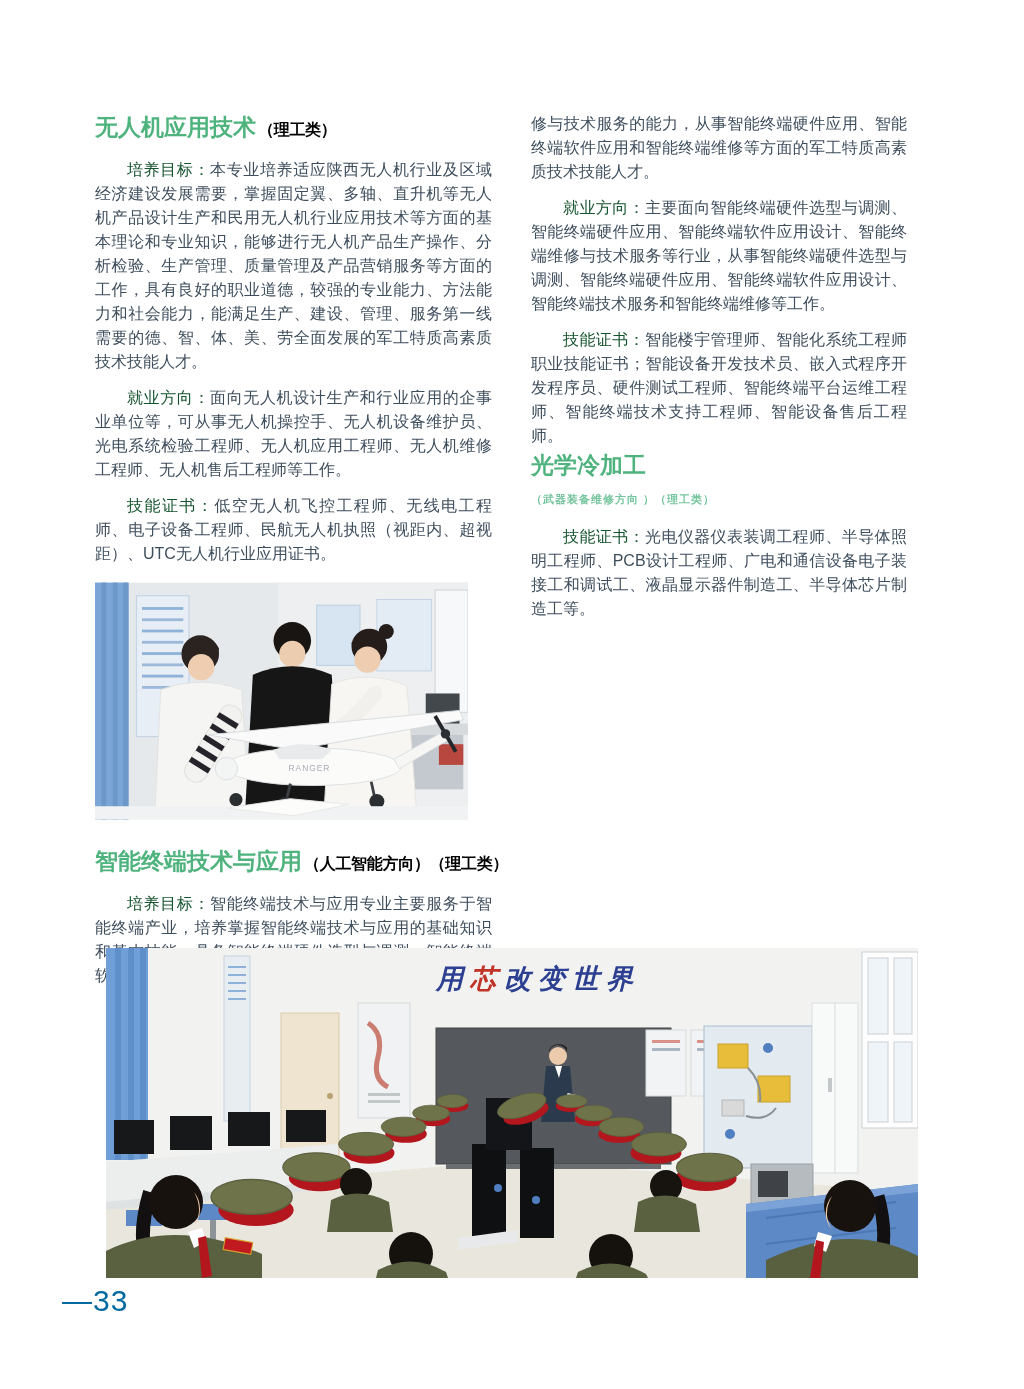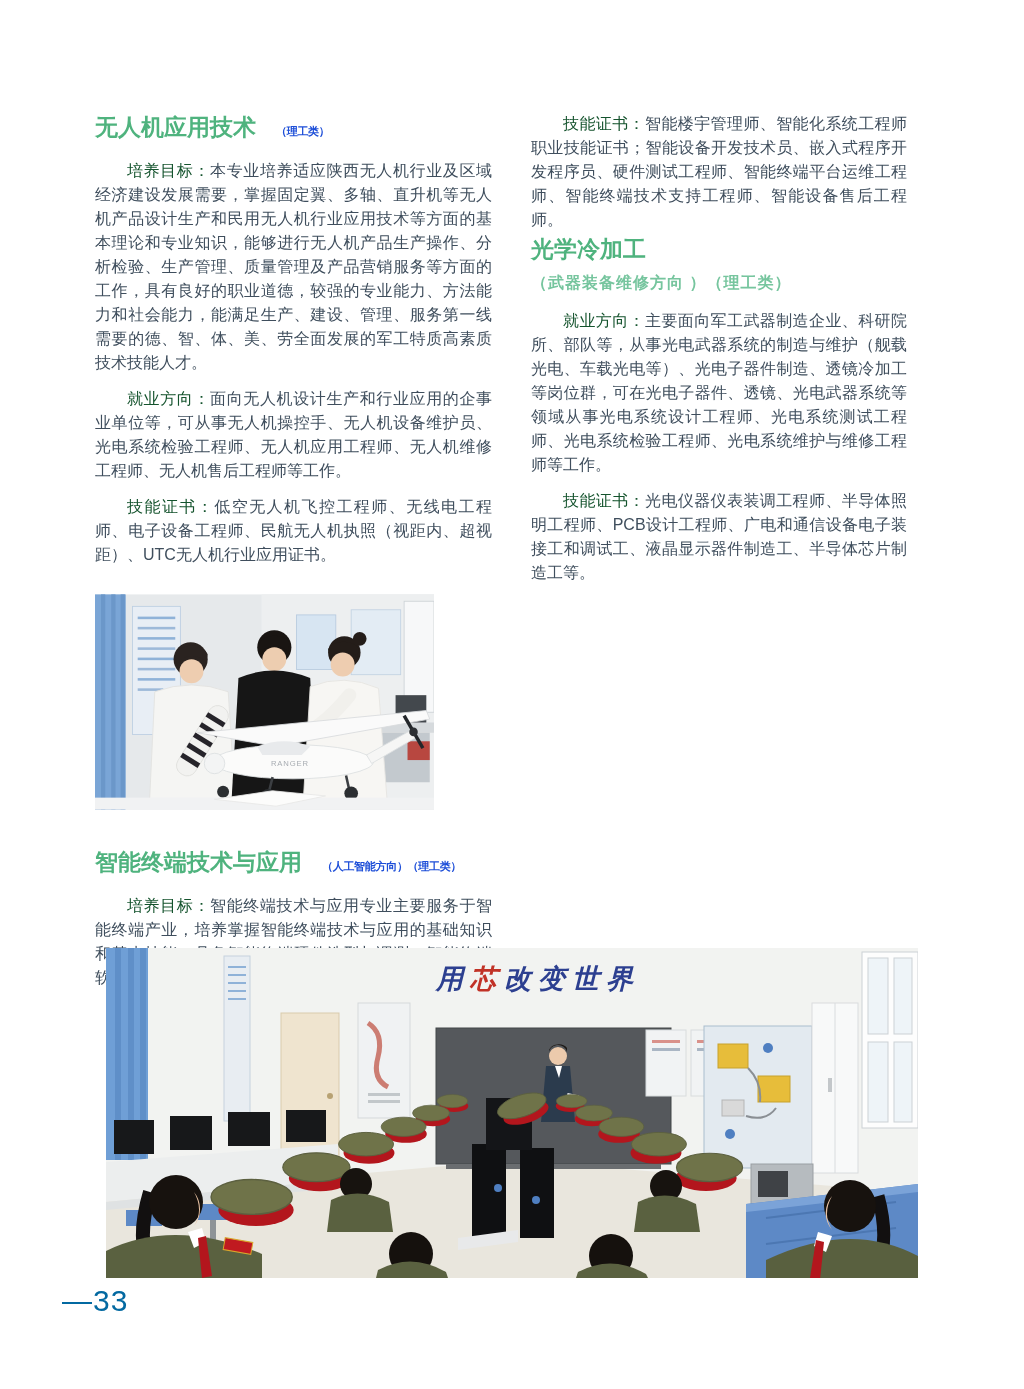--- a/index.html
+++ b/index.html
@@ -10,34 +10,34 @@
   }
   .page{position:relative;width:1024px;height:1389px;overflow:hidden;background:#fff;}
   .columns{display:flex;gap:39px;padding:112px 0 0 95px;}
   .col-left{width:397px;}
   .col-right{width:376px;}
   h2.sec{
     margin:0 0 13px;font-size:23px;line-height:30px;font-weight:bold;
     color:#4fb37e;white-space:nowrap;
   }
   h2.sec .title-sub{
-    font-size:11px;font-weight:bold;color:#1d4ed8;letter-spacing:-0.3px;margin-left:20px;
+    font-size:16px;font-weight:bold;color:#000000;letter-spacing:-0.3px;margin-left:2px;
   }
   h2.sec .title-sub-block{
-    display:block;font-size:16px;font-weight:bold;color:#76c59e;
+    display:block;font-size:11px;font-weight:bold;color:#76c59e;
     letter-spacing:1px;margin-top:8px;line-height:22px;
   }
   p.body{
     margin:0 0 12px;font-size:16px;line-height:24px;
     text-align:justify;text-indent:2em;color:#3f4e5d;
   }
   p.body.no-indent{text-indent:0;}
   p.body .lbl{color:#14532d;}
   .photo{display:block;}
-  .photo-drone{width:339px;height:252px;margin:9px 0 19px;}
+  .photo-drone{width:373px;height:252px;margin:9px 0 19px;}
   .photo-drone svg{display:block;width:100%;height:100%;}
   .photo-classroom{position:absolute;left:95px;top:948px;width:812px;height:330px;padding-left:11px;}
   .photo-classroom svg{display:block;width:100%;height:100%;}
   .page-number{
     position:absolute;left:62px;top:1284px;
     font-size:30px;color:#0369a1;letter-spacing:1px;
   }
 </style>
 </head>
 <body>
@@ -137,28 +137,29 @@
       </div>
 
       <h2 class="sec"><span class="title-main">智能终端技术与应用</span><span class="title-sub">（人工智能方向）（理工类）</span></h2>
 
       <p class="body"><span class="lbl">培养目标：</span><span>智能终端技术与应用专业主要服务于智能终端产业，培养掌握智能终端技术与应用的基础知识和基本技能，具备智能终端硬件选型与调测、智能终端软件应用设计、智能终端维</span></p>
 
     </div>
 
     <div class="col col-right">
 
-
+      <p class="body no-indent"><span>修与技术服务的能力，从事智能终端硬件应用、智能终端软件应用和智能终端维修等方面的军工特质高素质技术技能人才。</span></p>
+
+      <p class="body"><span class="lbl">就业方向：</span><span>主要面向智能终端硬件选型与调测、智能终端硬件应用、智能终端软件应用设计、智能终端维修与技术服务等行业，从事智能终端硬件选型与调测、智能终端硬件应用、智能终端软件应用设计、智能终端技术服务和智能终端维修等工作。</span></p>
 
       <p class="body" style="margin-bottom:2px;"><span class="lbl">技能证书：</span><span>智能楼宇管理师、智能化系统工程师职业技能证书；智能设备开发技术员、嵌入式程序开发程序员、硬件测试工程师、智能终端平台运维工程师、智能终端技术支持工程师、智能设备售后工程师。</span></p>
 
       <h2 class="sec" style="margin-bottom:15px;"><span class="title-main">光学冷加工</span><span class="title-sub-block">（武器装备维修方向 ）（理工类）</span></h2>
 
 
-      <p class="body"><span class="lbl">就业方向：</span><span>主要面向军工武器制造企业、科研院所、部队等，从事光电武器系统的制造与维护（舰载光电、车载光电等）、光电子器件制造、透镜冷加工等岗位群，可在光电子器件、透镜、光电武器系统等领域从事光电系统设计工程师、光电系统测试工程师、光电系统检验工程师、光电系统维护与维修工程师等工作。</span></p>
 
       <p class="body"><span class="lbl">技能证书：</span><span>光电仪器仪表装调工程师、半导体照明工程师、PCB设计工程师、广电和通信设备电子装接工和调试工、液晶显示器件制造工、半导体芯片制造工等。</span></p>
 
     </div>
   </div>
 
   <div class="photo photo-classroom">
     <svg viewBox="0 0 812 330" xmlns="http://www.w3.org/2000/svg">
       <rect width="812" height="330" fill="#f2f3f1"></rect>
       <path d="M0,330 L812,330 L812,245 L406,212 L0,248 Z" fill="#e9e6dd"></path>

